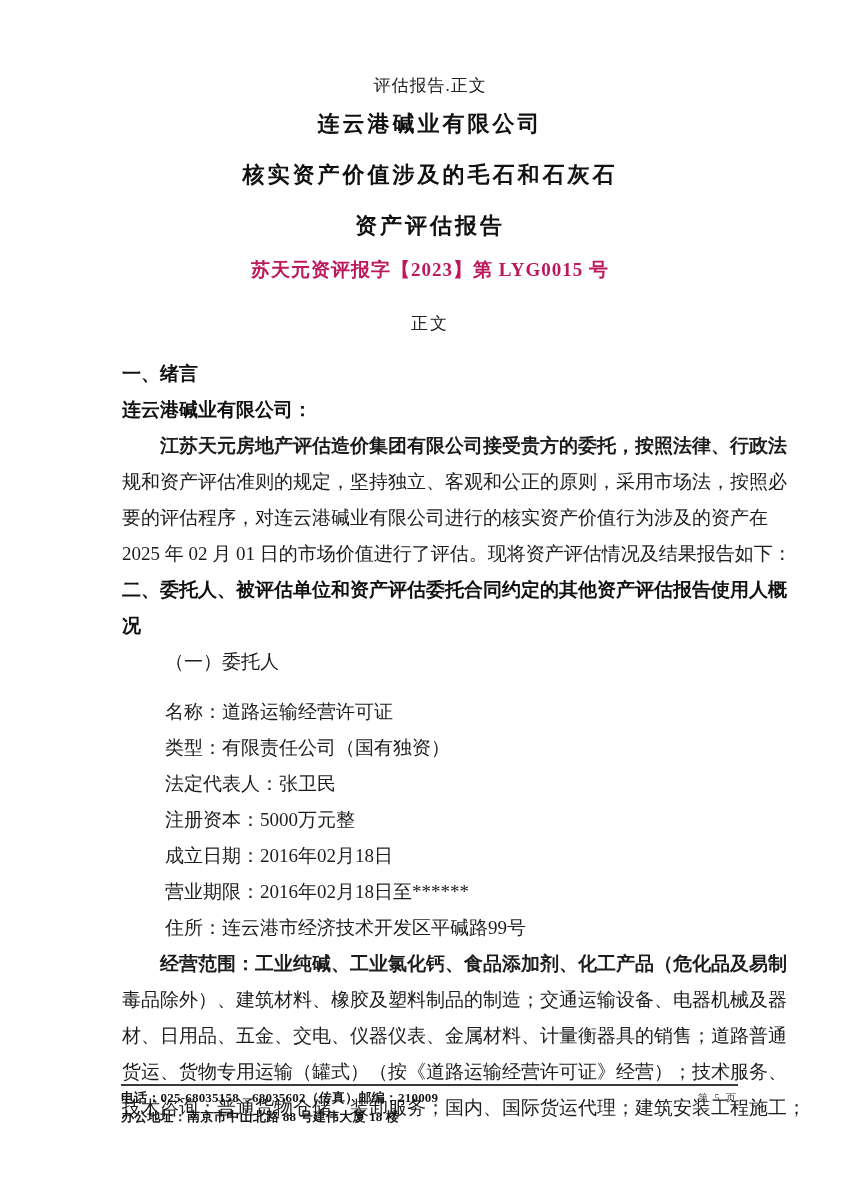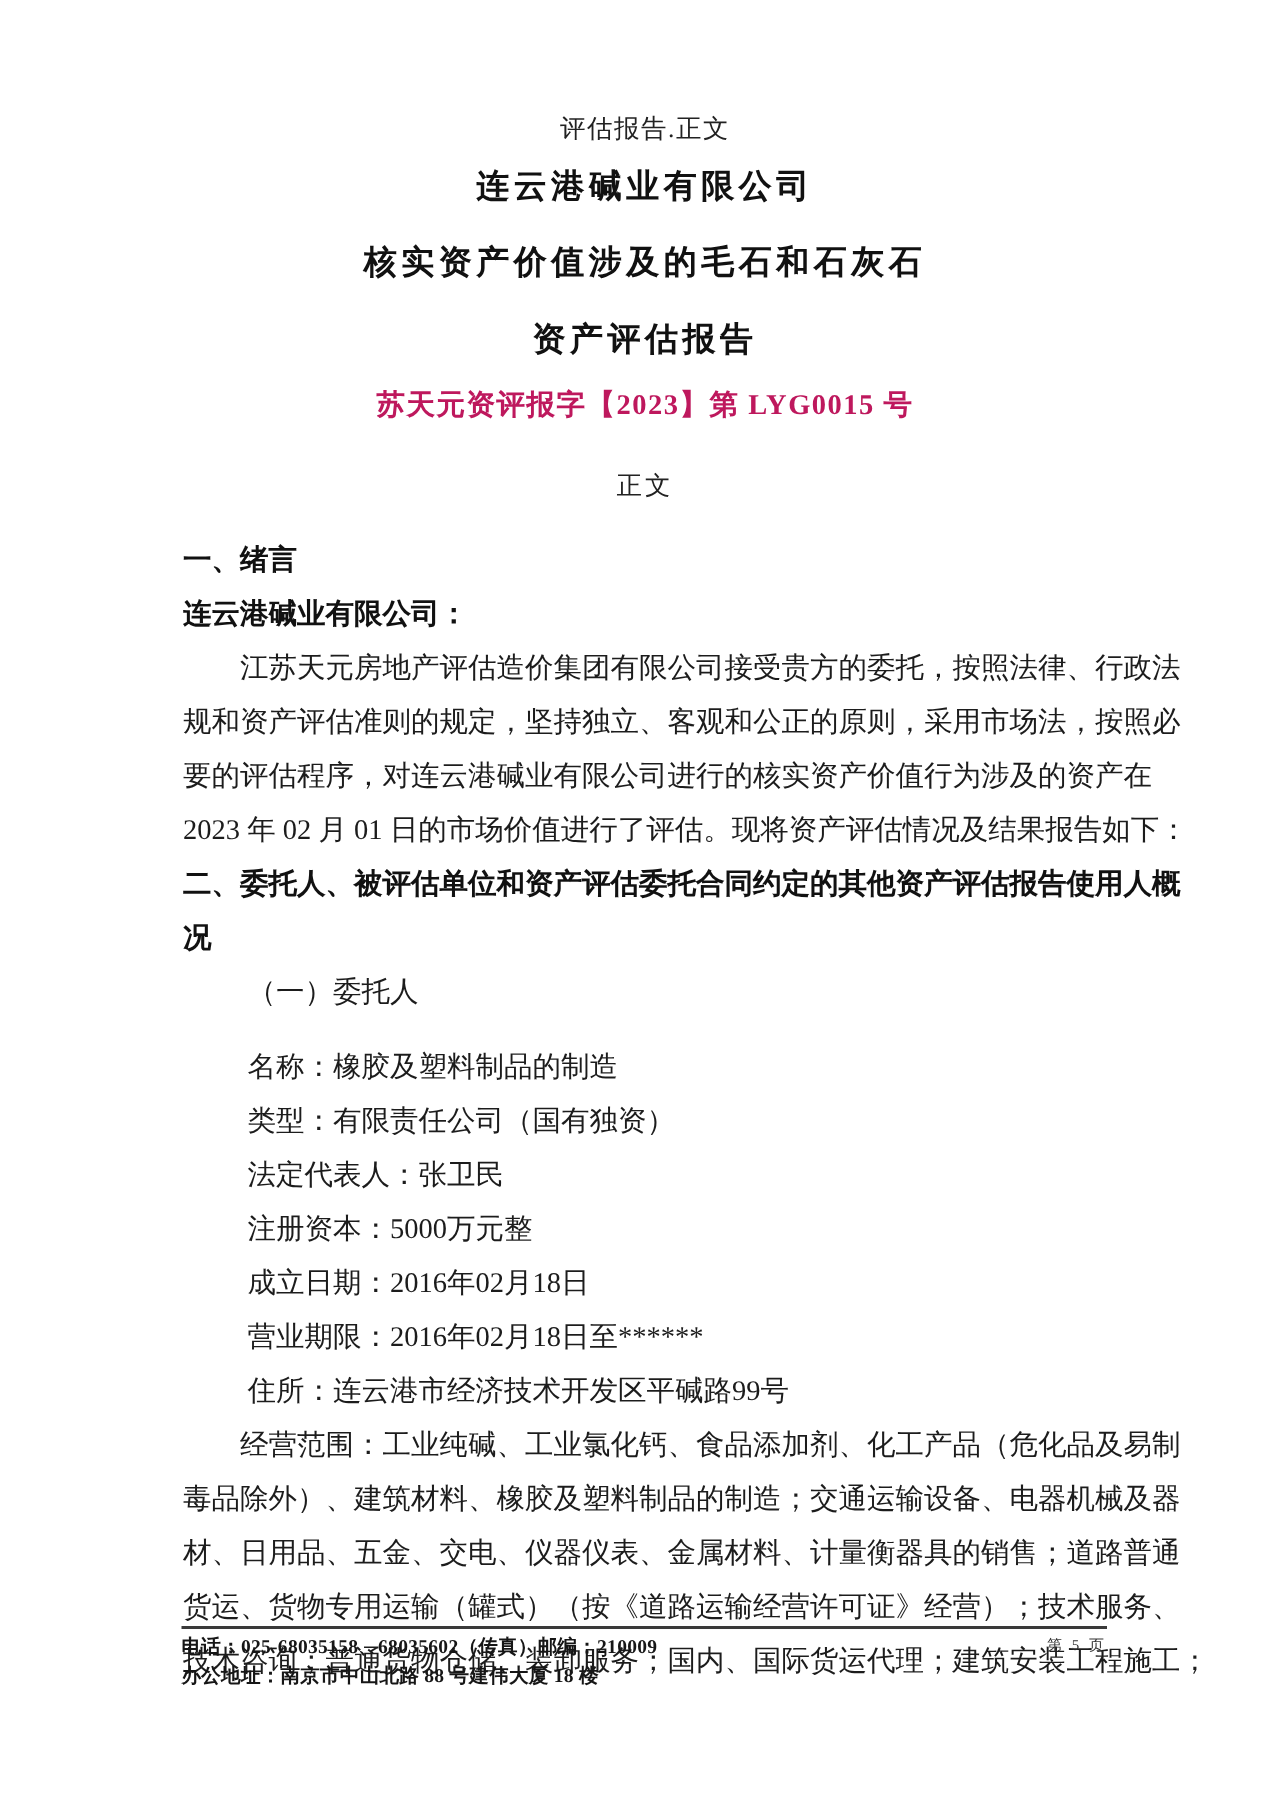--- a/index.html
+++ b/index.html
@@ -61,21 +61,21 @@
     line-height:36px;
     color:#1c1c1c;
   }
   .h-bold{font-weight:bold;color:#111;}
   .jline{
     text-align:justify;
     text-align-last:justify;
     white-space:nowrap;
   }
   .lline{text-align:left;}
-  .ind2{padding-left:38px;}
+  .ind2{padding-left:38px;font-weight:bold;}
   .ind-item{padding-left:43px;}
   .items-block{margin-top:14px;}
   
   .footer{
     position:absolute;
     left:121px;
     top:1084px;
     width:617px;
     border-top:2px solid #3a3a3a;
     padding-top:3px;
@@ -114,32 +114,32 @@
 
     <div class="doc-body">
 
       <div class="lline h-bold">一、绪言</div>
       <div class="lline h-bold">连云港碱业有限公司：</div>
 
       <div>
         <div class="jline ind2">江苏天元房地产评估造价集团有限公司接受贵方的委托，按照法律、行政法</div>
         <div class="jline">规和资产评估准则的规定，坚持独立、客观和公正的原则，采用市场法，按照必</div>
         <div class="jline">要的评估程序，对连云港碱业有限公司进行的核实资产价值行为涉及的资产在</div>
-        <div class="jline">2023 年 02 月 01 日的市场价值进行了评估。现将资产评估情况及结果报告如下：</div>
+        <div class="jline">2025 年 02 月 01 日的市场价值进行了评估。现将资产评估情况及结果报告如下：</div>
       </div>
 
       <div>
         <div class="jline h-bold">二、委托人、被评估单位和资产评估委托合同约定的其他资产评估报告使用人概</div>
         <div class="lline h-bold">况</div>
       </div>
 
       <div class="lline ind-item">（一）委托人</div>
 
       <div class="items-block">
-        <div class="lline ind-item">名称：橡胶及塑料制品的制造</div>
+        <div class="lline ind-item">名称：道路运输经营许可证</div>
         <div class="lline ind-item">类型：有限责任公司（国有独资）</div>
         <div class="lline ind-item">法定代表人：张卫民</div>
         <div class="lline ind-item">注册资本：5000万元整</div>
         <div class="lline ind-item">成立日期：2016年02月18日</div>
         <div class="lline ind-item">营业期限：2016年02月18日至******</div>
         <div class="lline ind-item">住所：连云港市经济技术开发区平碱路99号</div>
       </div>
 
       <div>
         <div class="jline ind2">经营范围：工业纯碱、工业氯化钙、食品添加剂、化工产品（危化品及易制</div>

